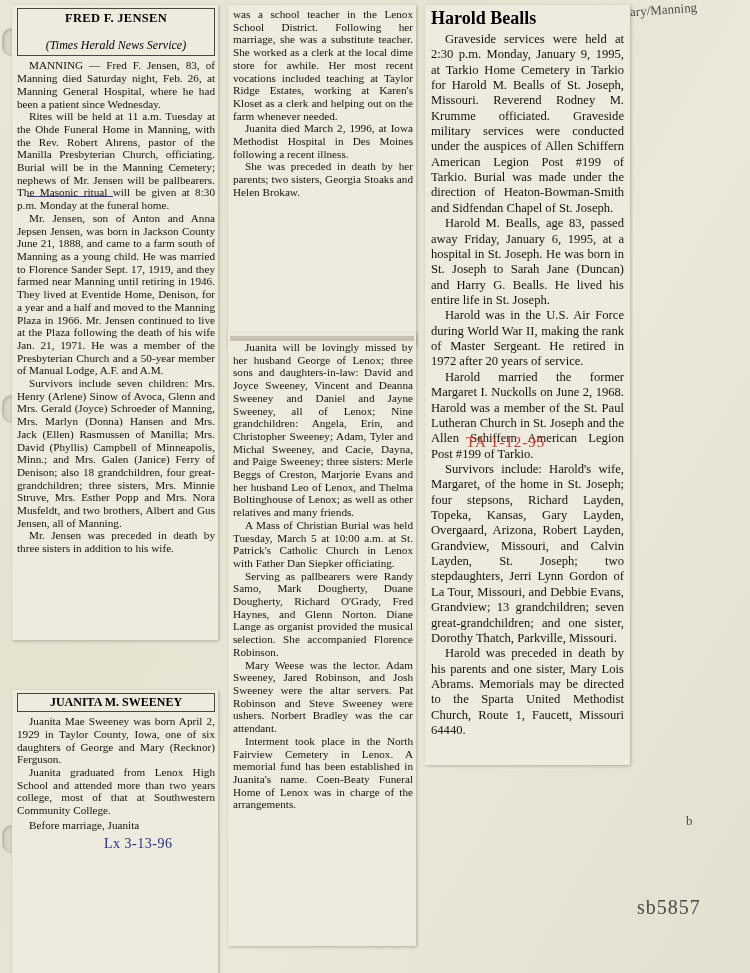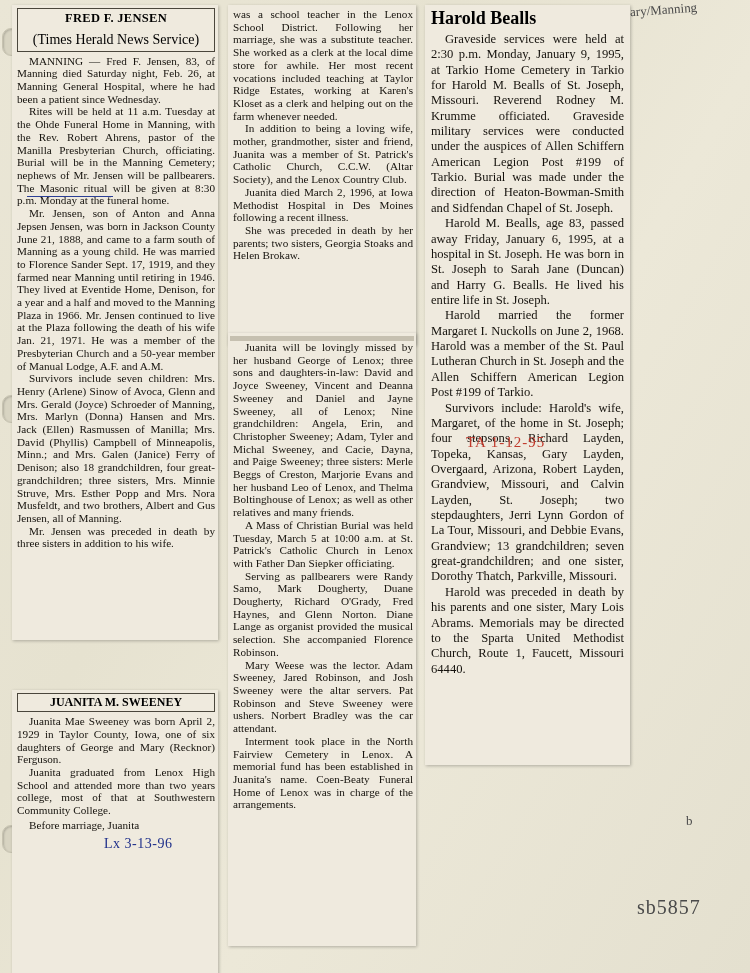--- a/index.html
+++ b/index.html
@@ -51,23 +51,24 @@
     font-size: 12.5px;
     letter-spacing: 0.3px;
     border: 1px solid #4a463c;
     padding: 2px 2px 3px 2px;
     margin: 0 0 3px 0;
     line-height: 1.12;
   }
   .headline .sub {
     display: block;
     font-weight: normal;
-    font-size: 14px;
+    font-style: italic;
+    font-size: 12px;
     letter-spacing: 0;
-    margin-top: 7px;
+    margin-top: 14px;
   }
   .headline-plain {
     font-weight: bold;
     font-size: 18px;
     margin: 0 0 4px 0;
     line-height: 1.05;
     font-family: "Liberation Serif", serif;
   }
   .headline-box2 {
     font-weight: bold;
@@ -157,21 +158,20 @@
     <p class="body">Juanita Mae Sweeney was born April 2, 1929 in Taylor County, Iowa, one of six daughters of George and Mary (Recknor) Ferguson.</p>
     <p class="body">Juanita graduated from Lenox High School and attended more than two years college, most of that at Southwestern Community College.</p>
     <p class="body" style="margin-top:2px;">Before marriage, Juanita</p>
   </div>
 </div>
 <div class="annot" style="left:104px; top:836px; font-size:14px; letter-spacing:0.5px;">Lx 3-13-96</div>
 
 <div class="clip" style="left:228px; top:5px; width:188px; height:340px;">
   <div class="inner">
     <p class="body noind">was a school teacher in the Lenox School District. Following her marriage, she was a substitute teacher. She worked as a clerk at the local dime store for awhile. Her most recent vocations included teaching at Taylor Ridge Estates, working at Karen's Kloset as a clerk and helping out on the farm whenever needed.</p>
-    <p class="body">In addition to being a loving wife, mother, grandmother, sister and friend, Juanita was a member of St. Patrick's Catholic Church, C.C.W. (Altar Society), and the Lenox Country Club.</p>
     <p class="body">Juanita died March 2, 1996, at Iowa Methodist Hospital in Des Moines following a recent illness.</p>
     <p class="body">She was preceded in death by her parents; two sisters, Georgia Stoaks and Helen Brokaw.</p>
   </div>
 </div>
 
 <div class="clip" style="left:228px; top:333px; width:188px; height:613px;">
   <div class="inner" style="padding-top:8px;">
     <p class="body">Juanita will be lovingly missed by her husband George of Lenox; three sons and daughters-in-law: David and Joyce Sweeney, Vincent and Deanna Sweeney and Daniel and Jayne Sweeney, all of Lenox; Nine grandchildren: Angela, Erin, and Christopher Sweeney; Adam, Tyler and Michal Sweeney, and Cacie, Dayna, and Paige Sweeney; three sisters: Merle Beggs of Creston, Marjorie Evans and her husband Leo of Lenox, and Thelma Boltinghouse of Lenox; as well as other relatives and many friends.</p>
     <p class="body">A Mass of Christian Burial was held Tuesday, March 5 at 10:00 a.m. at St. Patrick's Catholic Church in Lenox with Father Dan Siepker officiating.</p>
     <p class="body">Serving as pallbearers were Randy Samo, Mark Dougherty, Duane Dougherty, Richard O'Grady, Fred Haynes, and Glenn Norton. Diane Lange as organist provided the musical selection. She accompanied Florence Robinson.</p>
@@ -179,20 +179,21 @@
     <p class="body">Interment took place in the North Fairview Cemetery in Lenox. A memorial fund has been established in Juanita's name. Coen-Beaty Funeral Home of Lenox was in charge of the arrangements.</p>
   </div>
 </div>
 <div class="strike" style="left:230px; top:336px; width:184px;"></div>
 
 <div class="clip col3" style="left:425px; top:5px; width:205px; height:760px;">
   <div class="inner" style="padding:4px 6px;">
     <div class="headline-plain">Harold Bealls</div>
     <p class="body">Graveside services were held at 2:30 p.m. Monday, January 9, 1995, at Tarkio Home Cemetery in Tarkio for Harold M. Bealls of St. Joseph, Missouri. Reverend Rodney M. Krumme officiated. Graveside military services were conducted under the auspices of Allen Schiffern American Legion Post #199 of Tarkio. Burial was made under the direction of Heaton-Bowman-Smith and Sidfendan Chapel of St. Joseph.</p>
     <p class="body">Harold M. Bealls, age 83, passed away Friday, January 6, 1995, at a hospital in St. Joseph. He was born in St. Joseph to Sarah Jane (Duncan) and Harry G. Bealls. He lived his entire life in St. Joseph.</p>
+    <p class="body">Harold was in the U.S. Air Force during World War II, making the rank of Master Sergeant. He retired in 1972 after 20 years of service.</p>
     <p class="body">Harold married the former Margaret I. Nuckolls on June 2, 1968. Harold was a member of the St. Paul Lutheran Church in St. Joseph and the Allen Schiffern American Legion Post #199 of Tarkio.</p>
     <p class="body">Survivors include: Harold's wife, Margaret, of the home in St. Joseph; four stepsons, Richard Layden, Topeka, Kansas, Gary Layden, Overgaard, Arizona, Robert Layden, Grandview, Missouri, and Calvin Layden, St. Joseph; two stepdaughters, Jerri Lynn Gordon of La Tour, Missouri, and Debbie Evans, Grandview; 13 grandchildren; seven great-grandchildren; and one sister, Dorothy Thatch, Parkville, Missouri.</p>
     <p class="body">Harold was preceded in death by his parents and one sister, Mary Lois Abrams. Memorials may be directed to the Sparta United Methodist Church, Route 1, Faucett, Missouri 64440.</p>
   </div>
 </div>
 <div class="annot-red" style="left:466px; top:398px;margin-top:36px;">TA 1-12-95</div>
 
 <div class="annot-pencil" style="left:630px; top:2px; font-size:13px; transform:rotate(-4deg);">ary/Manning</div>
 <div class="annot-pencil" style="left:686px; top:813px; font-size:13px;">b</div>
 <div class="annot-pencil" style="left:637px; top:896px; font-size:20px; letter-spacing:1px;">sb5857</div>

